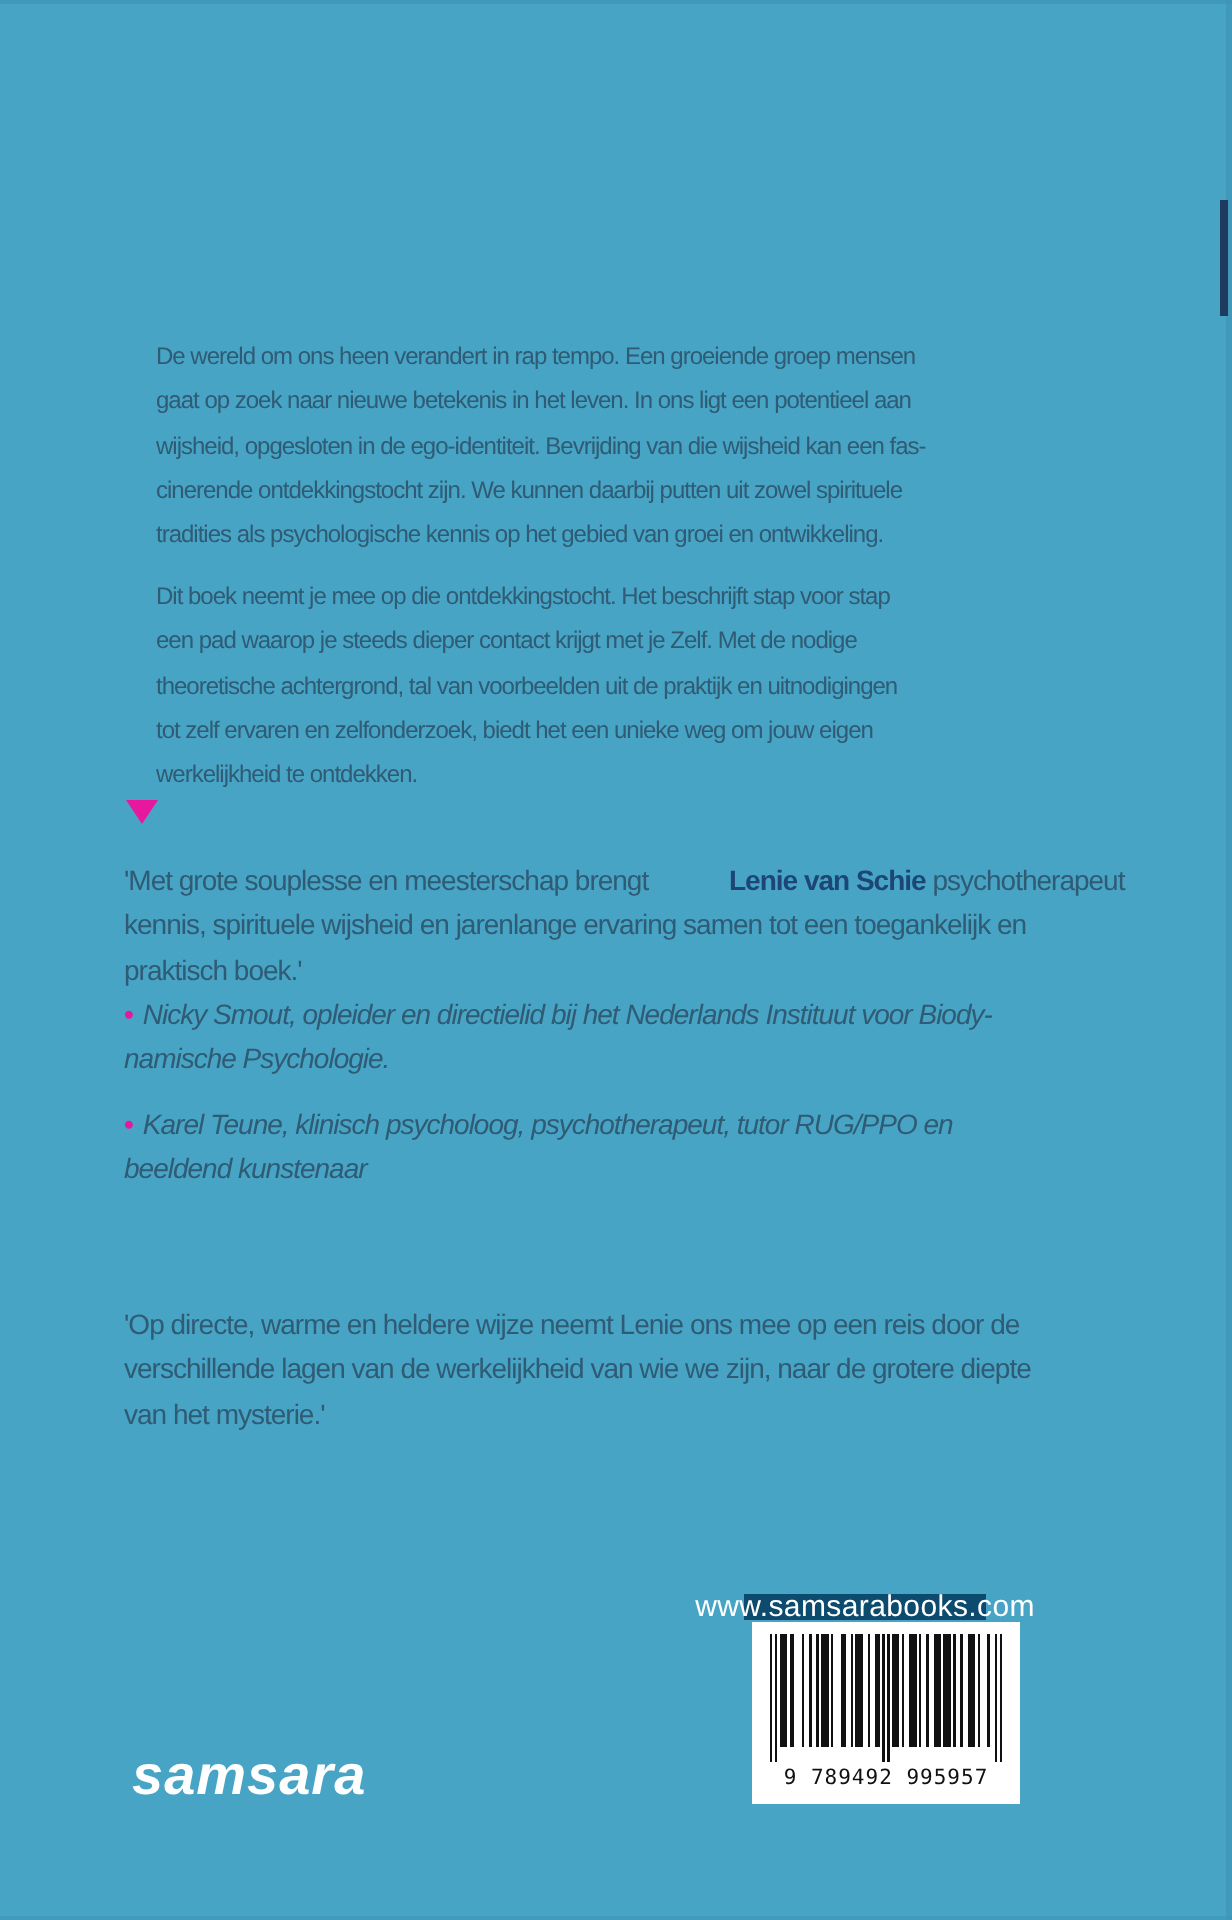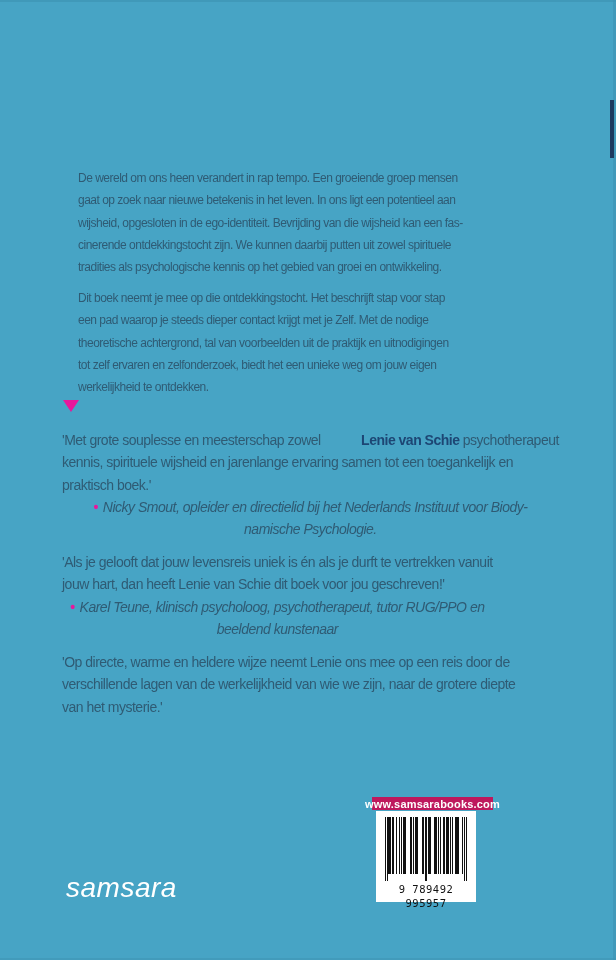--- a/index.html
+++ b/index.html
@@ -16,48 +16,48 @@
     white-space:pre;
     font-size:12px;line-height:22.3px;letter-spacing:-0.5px;
     color:var(--ink);
   }
   .quote{position:absolute;left:62px;}
   .q-text,.q-attr{
     white-space:pre;margin:0;
     font-size:14px;line-height:22.3px;letter-spacing:-0.5px;
     color:var(--ink);
   }
-  .q-attr{font-style:italic;text-align:center;}
+  .q-attr{font-style:italic;}
   .bold-name{font-weight:bold;color:var(--ink-bold);padding-left:37px;}
   .bullet{color:var(--pink);font-style:normal;font-weight:bold;padding-right:5px;}
   .triangle{
     position:absolute;left:63px;top:400px;width:0;height:0;
     border-left:8.5px solid transparent;border-right:8.5px solid transparent;
     border-top:12.5px solid var(--pink);
   }
   .web-strip{
     position:absolute;left:372px;top:797px;width:121px;height:13px;
-    background:#be185d;color:#ffffff;
+    background:#0c4a6e;color:#ffffff;
     display:flex;align-items:center;justify-content:center;
-    font-size:11px;font-weight:bold;letter-spacing:0.2px;
+    font-size:15px;font-weight:normal;letter-spacing:0.2px;
   }
   .barcode-box{
-    position:absolute;left:376px;top:811px;width:100px;height:91px;
+    position:absolute;left:376px;top:811px;width:134px;height:91px;
     background:#ffffff;box-sizing:border-box;
   }
   .bars{margin:6px 9px 0 9px;height:64px;}
   .bars svg{display:block;width:100%;height:100%;}
   .isbn{
     text-align:center;margin-top:1px;
     font-family:"DejaVu Sans Mono", monospace;
     font-size:10.5px;letter-spacing:0.5px;color:#111111;line-height:14px;
   }
   .logo{
     position:absolute;left:66px;top:872px;
-    font-size:28px;font-weight:normal;font-style:italic;
+    font-size:28px;font-weight:bold;font-style:italic;
     color:#ffffff;letter-spacing:0.5px;
   }
   .edge-top{position:absolute;left:0;top:0;right:0;height:2px;background:#3E93B2;opacity:.65;}
   .edge-bottom{position:absolute;left:0;bottom:0;right:0;height:2px;background:#3E93B2;opacity:.55;}
   .edge-right{position:absolute;top:0;right:0;bottom:0;width:3px;background:#3E93B2;opacity:.6;}
   .navy-dash{position:absolute;right:2px;top:100px;width:4px;height:58px;background:#1E3A5F;}
 </style>
 </head>
 <body>
 
@@ -71,29 +71,27 @@
 
   <p class="body-text" style="top:271px">Dit boek neemt je mee op die ontdekkingstocht. Het beschrijft stap voor stap
 een pad waarop je steeds dieper contact krijgt met je Zelf. Met de nodige
 theoretische achtergrond, tal van voorbeelden uit de praktijk en uitnodigingen
 tot zelf ervaren en zelfonderzoek, biedt het een unieke weg om jouw eigen
 werkelijkheid te ontdekken.</p>
 
   <div class="triangle"></div>
 
   <div class="quote" style="top:429px">
-    <div class="q-text"><span>'Met grote souplesse en meesterschap zowel </span><span class="bold-name">Lenie van Schie</span><span> psychotherapeut</span><br><span>kennis, spirituele wijsheid en jarenlange ervaring samen tot een toegankelijk en
+    <div class="q-text"><span>'Met grote souplesse en meesterschap brengt </span><span class="bold-name">Lenie van Schie</span><span> psychotherapeut</span><br><span>kennis, spirituele wijsheid en jarenlange ervaring samen tot een toegankelijk en
 praktisch boek.'</span></div>
     <div class="q-attr"><span class="bullet">•</span><span>Nicky Smout, opleider en directielid bij het Nederlands Instituut voor Biody-
 namische Psychologie.</span></div>
   </div>
 
   <div class="quote" style="top:551px">
-    <div class="q-text">'Als je gelooft dat jouw levensreis uniek is én als je durft te vertrekken vanuit
-jouw hart, dan heeft Lenie van Schie dit boek voor jou geschreven!'</div>
     <div class="q-attr"><span class="bullet">•</span><span>Karel Teune, klinisch psycholoog, psychotherapeut, tutor RUG/PPO en
 beeldend kunstenaar</span></div>
   </div>
 
   <div class="quote" style="top:651px">
     <div class="q-text">'Op directe, warme en heldere wijze neemt Lenie ons mee op een reis door de
 verschillende lagen van de werkelijkheid van wie we zijn, naar de grotere diepte
 van het mysterie.'</div>
   </div>
 

